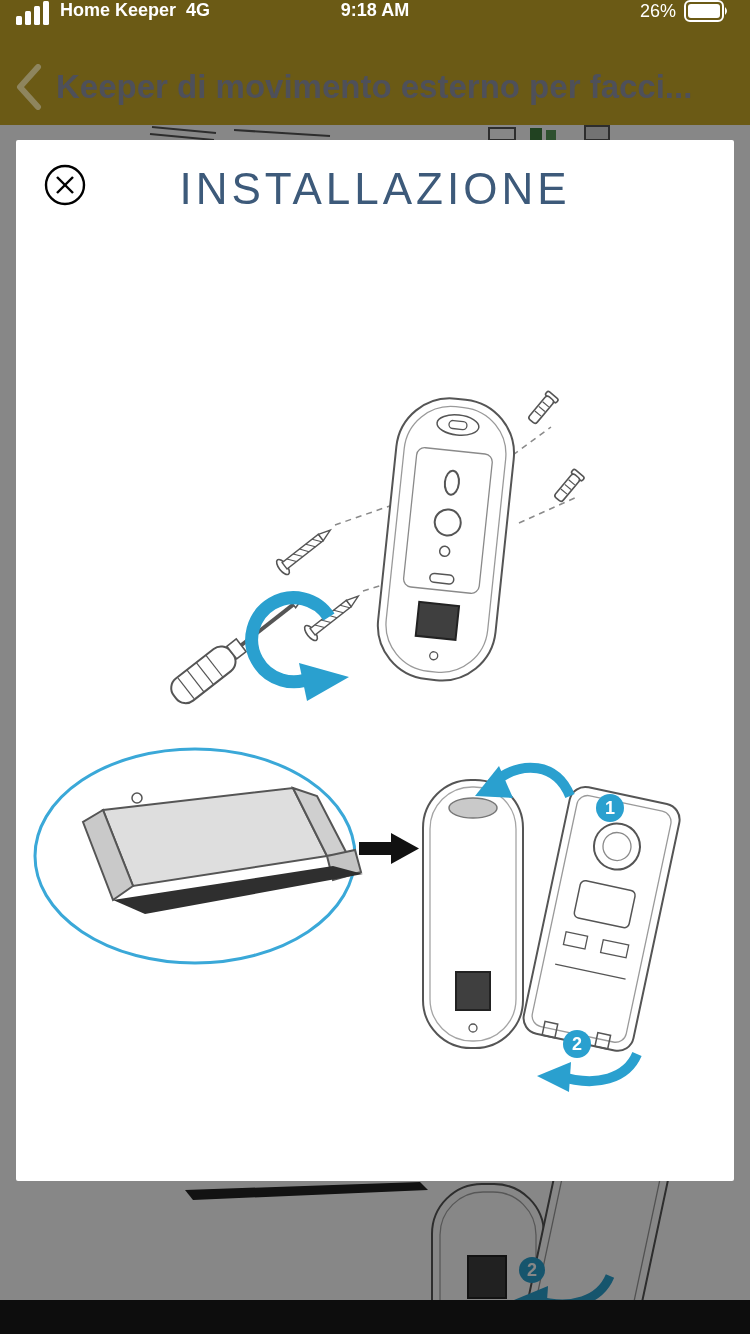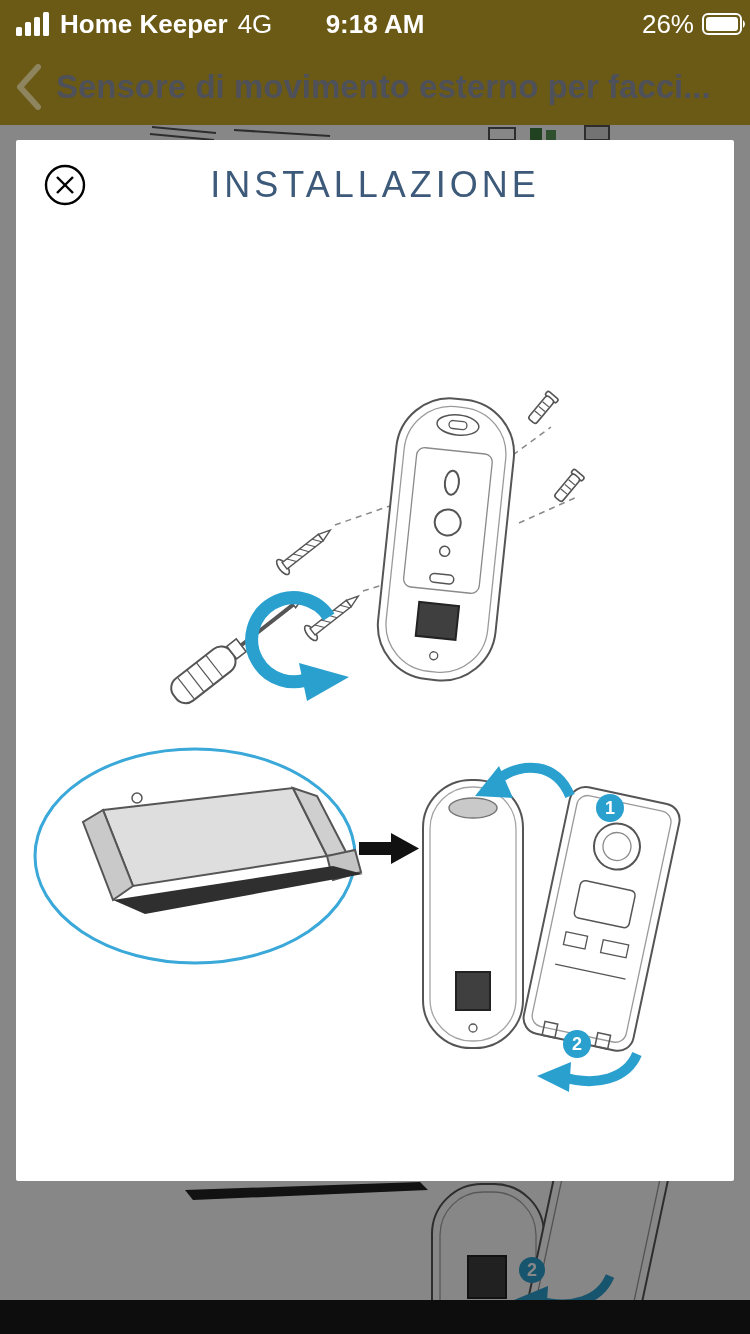--- a/index.html
+++ b/index.html
@@ -7,31 +7,31 @@
   .screen { position:relative; width:750px; height:1334px; overflow:hidden; background:#fff; }
 
   
   .bg-layer { position:absolute; inset:0; z-index:1; background:#fff; }
   .bg-frag { position:absolute; left:0; }
   .bg-bottom-strip { position:absolute; left:0; top:1300px; width:750px; height:34px; background:#1a1a1a; }
   .dim-overlay { position:absolute; left:0; top:125px; right:0; bottom:0; background:rgba(0,0,0,0.47); z-index:2; }
 
   
   .topbars { position:absolute; top:0; left:0; right:0; height:125px; background:#6b5a15; z-index:3; }
-  .statusbar { position:relative; height:48px; display:flex; align-items:center; padding:0 2px 0 16px; gap:10px; color:#fff; font-size:26px; font-weight:600; }
+  .statusbar { position:relative; height:48px; display:flex; align-items:flex-start; padding:0 20px 0 16px; gap:10px; color:#fff; font-size:18px; font-weight:600; }
   .sb-time { position:absolute; left:0; right:0; text-align:center; font-weight:700; pointer-events:none; }
   .sb-right { margin-left:auto; display:flex; align-items:center; gap:8px; }
   .navbar { height:77px; display:flex; align-items:center; padding:0 16px; gap:14px; }
   .nav-title { font-size:33px; font-weight:700; color:#4e505a; white-space:nowrap; overflow:hidden; flex:1; }
   .back-btn { display:flex; align-items:center; background:none; border:none; cursor:pointer; padding:0; }
 
   
   .modal { position:absolute; left:16px; top:140px; width:718px; height:1041px; background:#fff; z-index:4; border-radius:2px; }
   .close-btn { position:absolute; left:26px; top:22px; background:none; border:none; cursor:pointer; padding:0; line-height:0; }
-  .modal-title { position:absolute; top:24px; left:0; width:100%; text-align:center; font-size:36px; font-weight:400; letter-spacing:4px; color:#3d5a7a; }
+  .modal-title { position:absolute; top:24px; left:0; width:100%; text-align:center; font-size:44px; font-weight:400; letter-spacing:4px; color:#3d5a7a; }
   .illus1 { position:absolute; left:99px; top:235px; }
   .illus2 { position:absolute; left:9px; top:598px; }
 
   .badge-txt { fill:#fff; font-size:18px; font-weight:700; text-anchor:middle; font-family:"Liberation Sans", sans-serif; }
 </style>
 </head>
 <body>
 
 <div class="screen">
 
@@ -74,38 +74,38 @@
 
   <div class="topbars">
     <div class="statusbar">
       <svg width="34" height="26" viewBox="0 0 34 26">
         <rect x="0" y="16" width="6" height="9" rx="1.5" fill="#fff"></rect>
         <rect x="9" y="11" width="6" height="14" rx="1.5" fill="#fff"></rect>
         <rect x="18" y="6" width="6" height="19" rx="1.5" fill="#fff"></rect>
         <rect x="27" y="1" width="6" height="24" rx="1.5" fill="#fff"></rect>
       </svg>
       <span>Home Keeper</span>
-      <span style="font-weight:400">4G</span>
+      <span style="font-weight:700">4G</span>
       <div class="sb-time">9:18 AM</div>
       <div class="sb-right">
         <span style="font-weight:400">26%</span>
         <svg width="46" height="22" viewBox="0 0 46 22">
           <rect x="1" y="1" width="38" height="20" rx="5" fill="none" stroke="#fff" stroke-width="2"></rect>
           <rect x="4" y="4" width="32" height="14" rx="3" fill="#fff"></rect>
           <path d="M 41 7 q 4 4 0 8 z" fill="#fff"></path>
         </svg>
       </div>
     </div>
     <div class="navbar">
       <button class="back-btn">
         <svg width="26" height="46" viewBox="0 0 26 46">
           <polyline points="22,3 4,23 22,43" fill="none" stroke="#8e855e" stroke-width="6" stroke-linecap="round" stroke-linejoin="round"></polyline>
         </svg>
       </button>
-      <div class="nav-title">Sensore di movimento esterno per facci...</div>
+      <div class="nav-title">Keeper di movimento esterno per facci...</div>
     </div>
   </div>
 
   <div class="modal">
     <button class="close-btn">
       <svg width="46" height="46" viewBox="0 0 46 46">
         <circle cx="23" cy="23" r="19" fill="none" stroke="#000" stroke-width="2.4"></circle>
         <line x1="15" y1="15" x2="31" y2="31" stroke="#000" stroke-width="2.4"></line>
         <line x1="31" y1="15" x2="15" y2="31" stroke="#000" stroke-width="2.4"></line>
       </svg>

